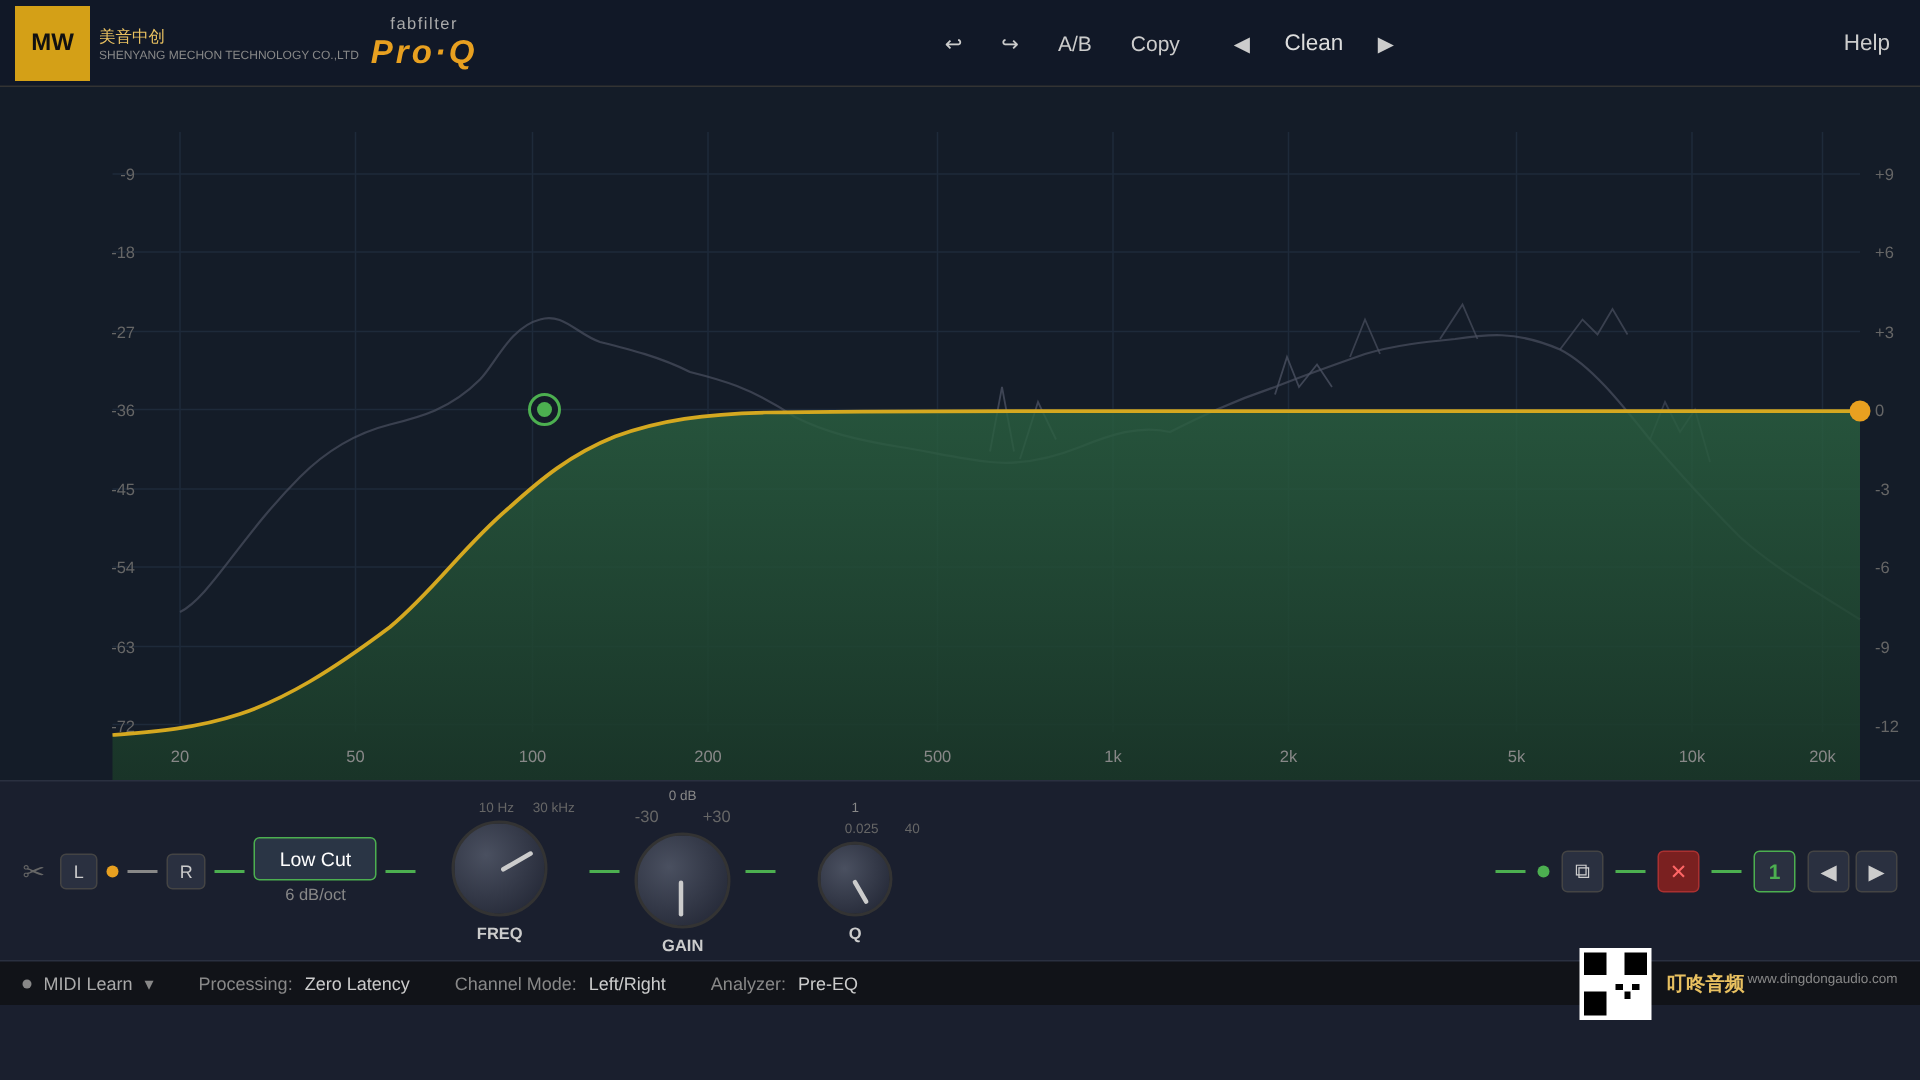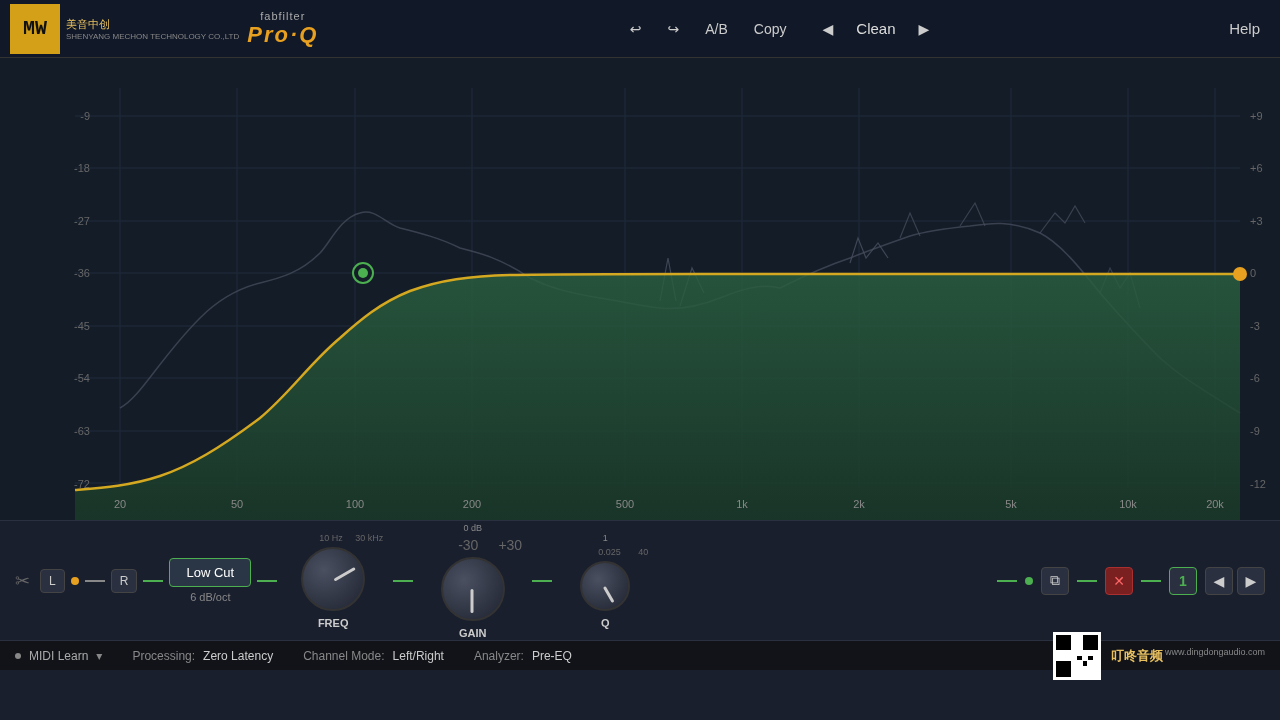--- a/index.html
+++ b/index.html
@@ -224,23 +224,22 @@
       width: 64px;
       font-size: 9px;
       color: #666;
       margin-left: 36px;
     }
 
     .gain-range-labels {
       display: flex;
       justify-content: space-between;
       width: 64px;
-      font-size: 14px;
+      font-size: 11px;
       color: #666;
-      margin-left: 35px;
     }
 
     .right-controls {
       display: flex;
       align-items: center;
       gap: 8px;
       margin-left: auto;
     }
 
     .icon-btn {
@@ -323,21 +322,21 @@
     .midi-dot {
       width: 6px; height: 6px; border-radius: 50%; background: #888;
     }
   </style>
 </head>
 <body>
 
 <div class="header">
   <div class="logo-area">
     <div class="logo-box">
-      <span style="color:#111;font-weight:900;font-size:20px;font-family:Liberation Mono, monospace;">MW</span>
+      <span style="color:#111;font-weight:900;font-size:16px;">MW</span>
     </div>
     <div class="logo-text-area">
       <span class="logo-chinese">美音中创</span>
       <span class="logo-company">SHENYANG MECHON TECHNOLOGY CO.,LTD</span>
     </div>
     <div class="fabfilter-logo">
       <span class="fabfilter-top">
         <span>fabfilter</span>
       </span>
       <span class="proq-name" style="font-style:italic;">Pro·Q</span>

